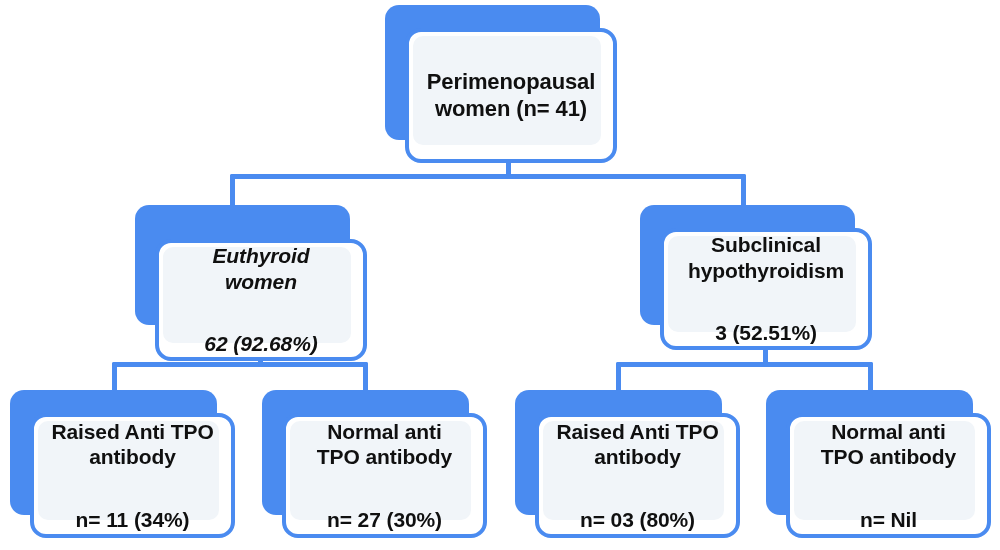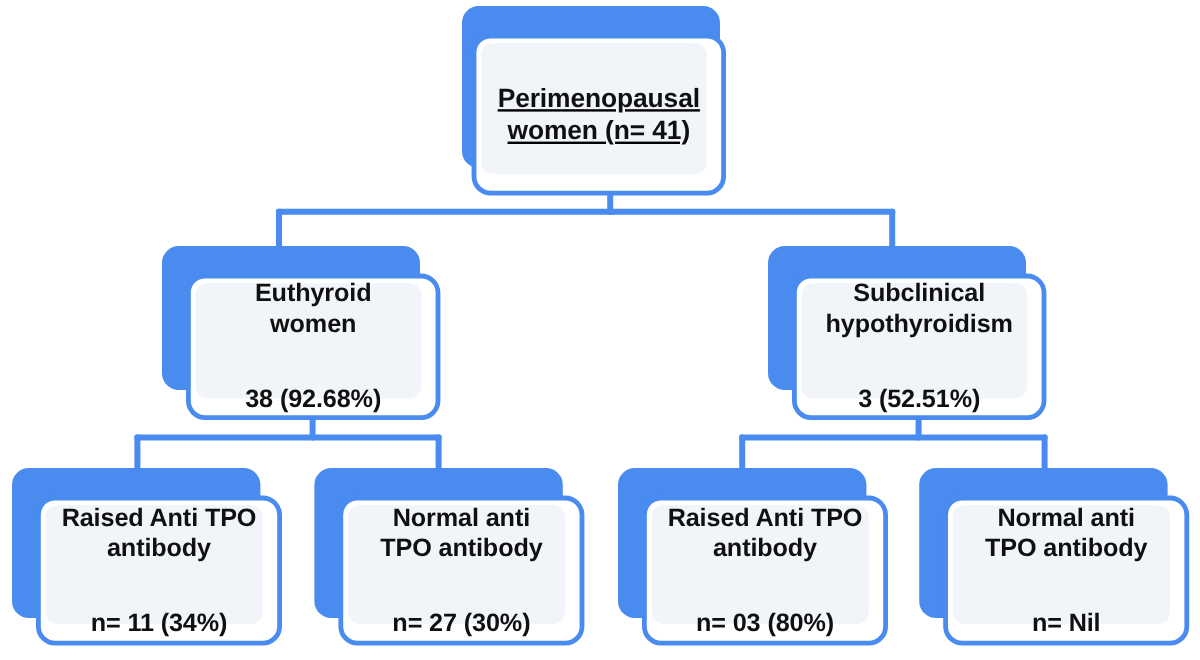--- a/index.html
+++ b/index.html
@@ -82,37 +82,37 @@
   <div class="conn v" style="left:363px;top:362px;height:32px;"></div>
 
   <div class="conn v" style="left:763px;top:340px;height:26px;"></div>
   <div class="conn h" style="left:616px;top:362px;width:152px;"></div>
   <div class="conn h" style="left:763px;top:362px;width:110px;"></div>
   <div class="conn v" style="left:616px;top:362px;height:32px;"></div>
   <div class="conn v" style="left:868px;top:362px;height:32px;"></div>
 
   <div class="node lvl1" style="left:385px;top:5px;width:232px;height:158px;">
     <div class="slab" style="width:215px;height:135px;"></div>
-    <div class="card" style="left:8px;top:23px;width:212px;height:135px;text-decoration:underline;">
+    <div class="card" style="left:20px;top:23px;width:212px;height:135px;">
       <div class="inner"></div>
       <div class="txt">
         <span class="lead">Perimenopausal
 women (n= 41)</span>
       </div>
     </div>
   </div>
 
   <div class="node lvl2" style="left:135px;top:205px;width:232px;height:145px;">
     <div class="slab" style="width:215px;height:120px;"></div>
-    <div class="card" style="left:20px;top:23px;width:212px;height:122px;">
+    <div class="card" style="left:20px;top:34px;width:212px;height:122px;font-style:italic;">
       <div class="inner"></div>
       <div class="txt">
         <span class="lead">Euthyroid
 women</span>
-        <span class="stat">38 (92.68%)</span>
+        <span class="stat">62 (92.68%)</span>
       </div>
     </div>
   </div>
 
   <div class="node lvl2" style="left:640px;top:205px;width:232px;height:145px;">
     <div class="slab" style="width:215px;height:120px;"></div>
     <div class="card" style="left:20px;top:23px;width:212px;height:122px;align-items:center;">
       <div class="inner"></div>
       <div class="txt">
         <span class="lead">Subclinical

